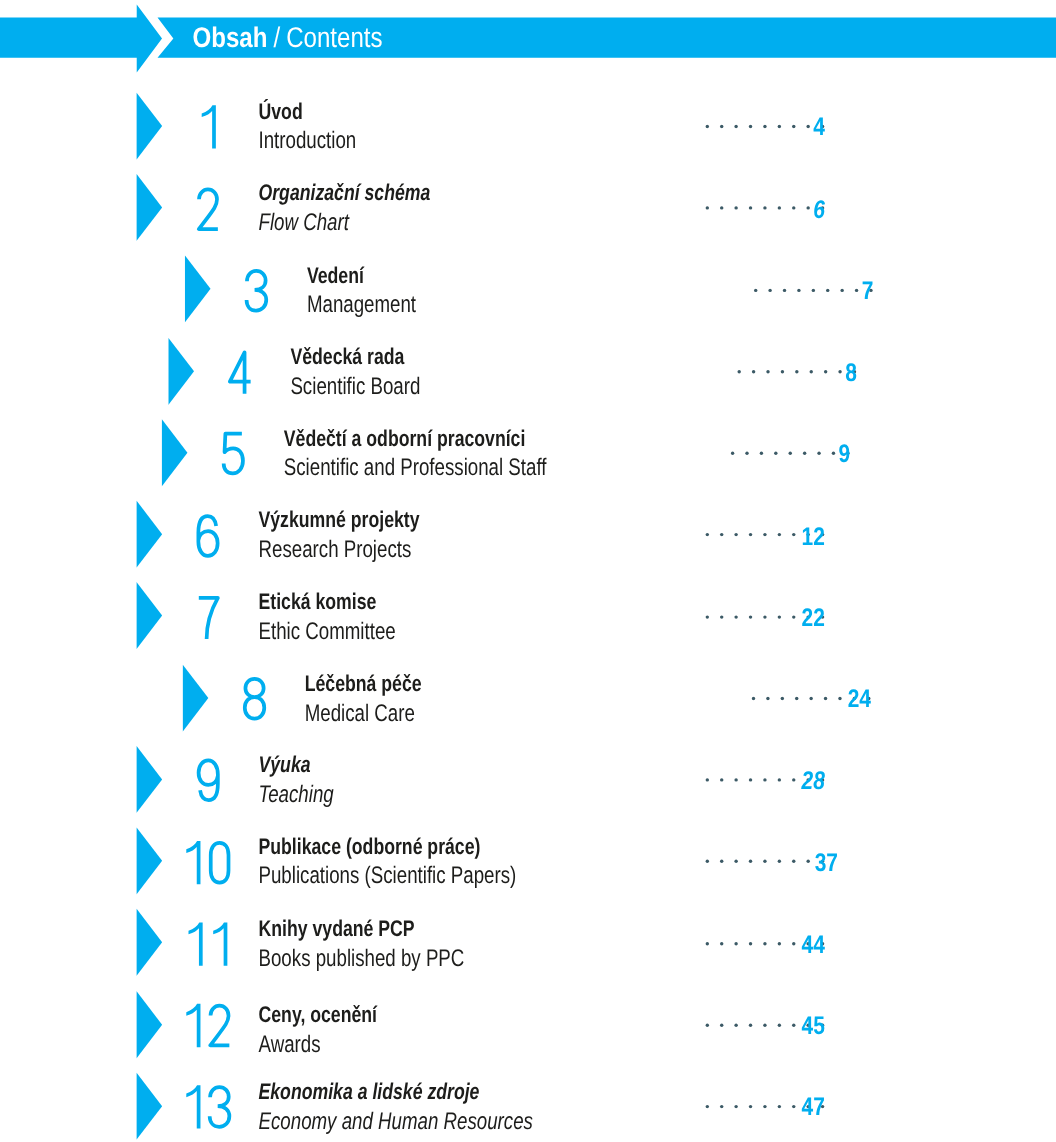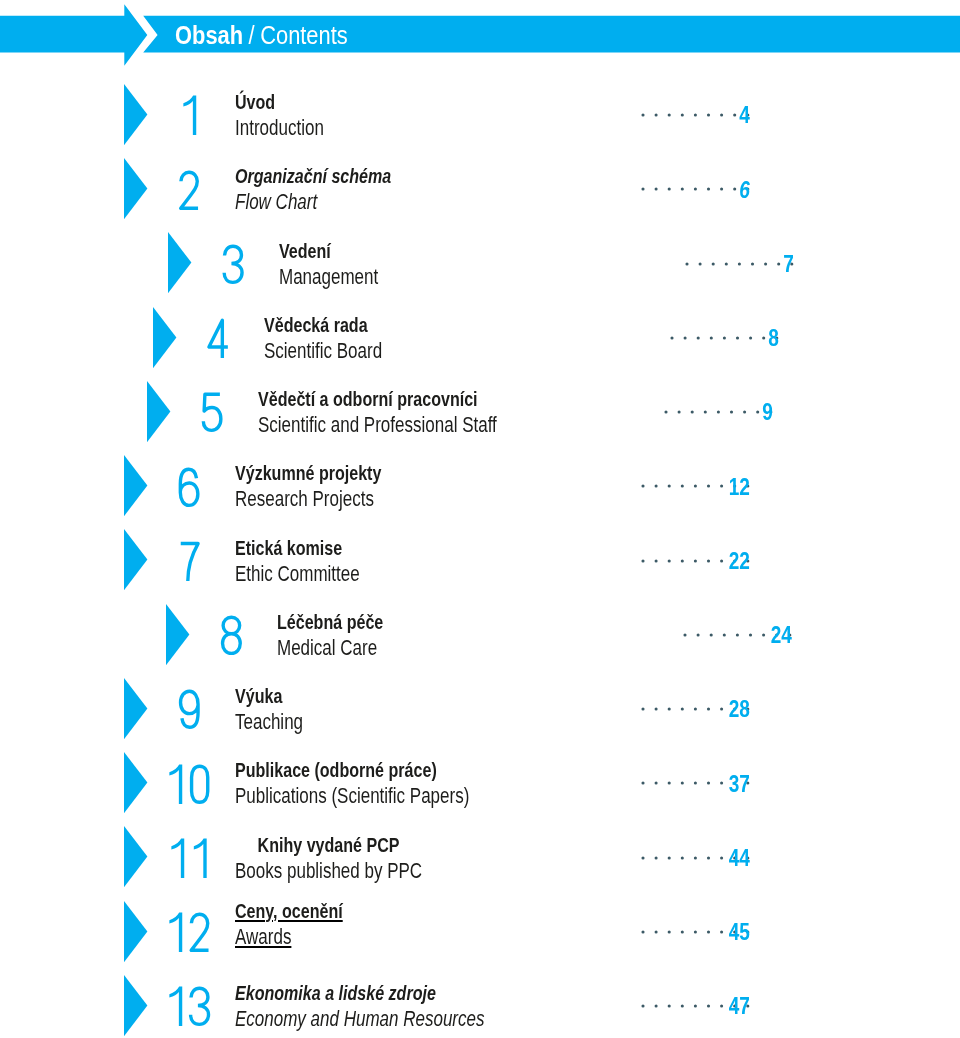--- a/index.html
+++ b/index.html
@@ -244,21 +244,21 @@
           <circle cx="28.20" cy="2" r="1.55" fill="#3c5a66"></circle>
           <circle cx="41.30" cy="2" r="1.55" fill="#3c5a66"></circle>
           <circle cx="54.40" cy="2" r="1.55" fill="#3c5a66"></circle>
           <circle cx="67.50" cy="2" r="1.55" fill="#3c5a66"></circle>
           <circle cx="80.60" cy="2" r="1.55" fill="#3c5a66"></circle>
           <circle cx="93.70" cy="2" r="1.55" fill="#3c5a66"></circle>
           <circle cx="106.80" cy="2" r="1.55" fill="#3c5a66"></circle>
         </svg>
         <div class="pg" style="right: 126.6px; top: 23.5px;">24</div>
       </div>
-      <div class="item" style="top: 677.8px;">
+      <div class="item" style="top: 677.8px; font-style: italic;">
         <svg class="tri" width="24" height="62" viewBox="0 0 24 62" style="left: 124px; top: 0px;">
           <path d="M0 0 L23.4 30.6 L0 61.2 Z" fill="#00AEEF"></path>
         </svg>
         <svg width="26.40" height="42.55" viewBox="0 -4 67 108" class="num" style="left: 175.7px; top: 10.6px;">
           <g fill="none" stroke="#00AEEF" stroke-width="8.6" stroke-linecap="butt" stroke-linejoin="round">
             <path d="M7 73 C9 87 16 95.75 26.5 95.75 C40 95.75 48 83 48 58 L48 37 C48 18 39 4.25 26 4.25 C13 4.25 3.5 16 3.5 33 C3.5 50 13 61 26 61 C37 61 46 53 48 40" transform="translate(8,0)"></path>
           </g>
         </svg>
         <div class="txt" style="top: 8.4px;">
           <div class="cz">Výuka</div>
@@ -270,21 +270,21 @@
           <circle cx="28.20" cy="2" r="1.55" fill="#3c5a66"></circle>
           <circle cx="41.30" cy="2" r="1.55" fill="#3c5a66"></circle>
           <circle cx="54.40" cy="2" r="1.55" fill="#3c5a66"></circle>
           <circle cx="67.50" cy="2" r="1.55" fill="#3c5a66"></circle>
           <circle cx="80.60" cy="2" r="1.55" fill="#3c5a66"></circle>
           <circle cx="93.70" cy="2" r="1.55" fill="#3c5a66"></circle>
           <circle cx="106.80" cy="2" r="1.55" fill="#3c5a66"></circle>
         </svg>
         <div class="pg" style="right: 126.6px; top: 23.5px;">28</div>
       </div>
-      <div class="item" style="top: 752.05px;">
+      <div class="item" style="top: 752.05px; padding-left: 12px;">
         <svg class="tri" width="24" height="62" viewBox="0 0 24 62" style="left: 124px; top: 0px;">
           <path d="M0 0 L23.4 30.6 L0 61.2 Z" fill="#00AEEF"></path>
         </svg>
         <svg width="48.86" height="42.55" viewBox="0 -4 124 108" class="num" style="left: 164.47px; top: 10.6px;">
           <g fill="none" stroke="#00AEEF" stroke-width="8.6" stroke-linecap="butt" stroke-linejoin="round">
             <path d="M25.8 0 L25.8 100 L17.2 100 L17.2 13.5 C12 19.5 5.5 24 -6.9 27.5 L-6.9 19.2 C5 15 14 8.5 18 0 Z" transform="translate(20.5,0)" fill="#00AEEF" stroke="none"></path>
             <path d="M25.5 4.25 C38 4.25 46 14.5 46 32 L46 68 C46 85.5 38 95.75 25.5 95.75 C13 95.75 5 85.5 5 68 L5 32 C5 14.5 13 4.25 25.5 4.25 Z" transform="translate(65,0)"></path>
           </g>
         </svg>
         <div class="txt" style="top: 8.4px;">
@@ -297,21 +297,21 @@
           <circle cx="28.20" cy="2" r="1.55" fill="#3c5a66"></circle>
           <circle cx="41.30" cy="2" r="1.55" fill="#3c5a66"></circle>
           <circle cx="54.40" cy="2" r="1.55" fill="#3c5a66"></circle>
           <circle cx="67.50" cy="2" r="1.55" fill="#3c5a66"></circle>
           <circle cx="80.60" cy="2" r="1.55" fill="#3c5a66"></circle>
           <circle cx="93.70" cy="2" r="1.55" fill="#3c5a66"></circle>
           <circle cx="106.80" cy="2" r="1.55" fill="#3c5a66"></circle>
         </svg>
         <div class="pg" style="right: 126.6px; top: 23.5px;">37</div>
       </div>
-      <div class="item" style="top: 826.3px; text-align: center;">
+      <div class="item" style="top: 826.3px;">
         <svg class="tri" width="24" height="62" viewBox="0 0 24 62" style="left: 124px; top: 0px;">
           <path d="M0 0 L23.4 30.6 L0 61.2 Z" fill="#00AEEF"></path>
         </svg>
         <svg width="44.92" height="42.55" viewBox="0 -4 114 108" class="num" style="left: 166.44px; top: 10.6px;">
           <g fill="none" stroke="#00AEEF" stroke-width="8.6" stroke-linecap="butt" stroke-linejoin="round">
             <path d="M25.8 0 L25.8 100 L17.2 100 L17.2 13.5 C12 19.5 5.5 24 -6.9 27.5 L-6.9 19.2 C5 15 14 8.5 18 0 Z" transform="translate(20.5,0)" fill="#00AEEF" stroke="none"></path>
             <path d="M25.8 0 L25.8 100 L17.2 100 L17.2 13.5 C12 19.5 5.5 24 -6.9 27.5 L-6.9 19.2 C5 15 14 8.5 18 0 Z" transform="translate(77.5,0)" fill="#00AEEF" stroke="none"></path>
           </g>
         </svg>
         <div class="txt" style="top: 8.4px;">
@@ -334,21 +334,21 @@
       <div class="item" style="top: 900.55px;">
         <svg class="tri" width="24" height="62" viewBox="0 0 24 62" style="left: 124px; top: 0px;">
           <path d="M0 0 L23.4 30.6 L0 61.2 Z" fill="#00AEEF"></path>
         </svg>
         <svg width="48.86" height="42.55" viewBox="0 -4 124 108" class="num" style="left: 164.47px; top: 10.6px;">
           <g fill="none" stroke="#00AEEF" stroke-width="8.6" stroke-linecap="butt" stroke-linejoin="round">
             <path d="M25.8 0 L25.8 100 L17.2 100 L17.2 13.5 C12 19.5 5.5 24 -6.9 27.5 L-6.9 19.2 C5 15 14 8.5 18 0 Z" transform="translate(20.5,0)" fill="#00AEEF" stroke="none"></path>
             <path d="M5.5 27 C5.5 14 15 4.25 26 4.25 C38 4.25 47 14 47 27 C47 43 38 52 5 95.75 L49 95.75" transform="translate(64,0)"></path>
           </g>
         </svg>
-        <div class="txt" style="top: 0; text-decoration: underline;">
+        <div class="txt" style="top: 12px;">
           <div class="cz">Ceny, ocenění</div>
           <div class="en" style="margin-top: 4.4px;">Awards</div>
         </div>
         <svg class="dots" width="108.80" height="4" style="left: 641.1px; top: 29.3px;">
           <circle cx="2.00" cy="2" r="1.55" fill="#3c5a66"></circle>
           <circle cx="15.10" cy="2" r="1.55" fill="#3c5a66"></circle>
           <circle cx="28.20" cy="2" r="1.55" fill="#3c5a66"></circle>
           <circle cx="41.30" cy="2" r="1.55" fill="#3c5a66"></circle>
           <circle cx="54.40" cy="2" r="1.55" fill="#3c5a66"></circle>
           <circle cx="67.50" cy="2" r="1.55" fill="#3c5a66"></circle>

